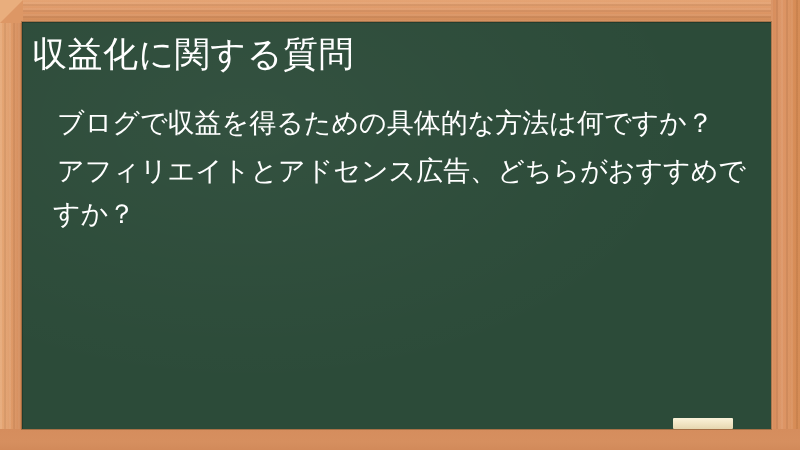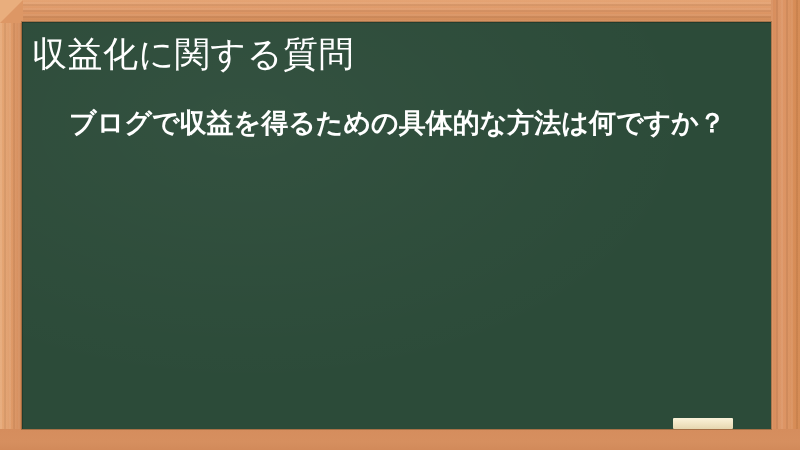--- a/index.html
+++ b/index.html
@@ -135,23 +135,22 @@
   .body-block {
     position: absolute;
     left: 31px;
     top: 80px;
     width: 700px;
   }
   .para {
     color: #ffffff;
     font-size: 27px;
     line-height: 43px;
-    margin: 0 0 5px 12px;
+    margin: 0 0 5px 0;
     text-indent: 4px;
-    font-weight: bold;
   }
 
   .chalk {
     position: absolute;
     left: 651px;
     top: 396px;
     width: 60px;
     height: 11px;
     background: linear-gradient(180deg, #faf2da 0%, #f0e4c2 55%, #e4d6b0 100%);
     border-radius: 1px;
@@ -169,18 +168,19 @@
   <div class="frame-bottom"></div>
   <div class="frame-corner-tl"></div>
 
   <div class="board">
     <div class="board-sheen"></div>
 
     <div class="title">収益化に関する質問</div>
 
     <div class="body-block">
       <p class="para">ブログで収益を得るための具体的な方法は何ですか？</p>
+      <p class="para">アフィリエイトとアドセンス広告、どちらがおすすめですか？</p>
     </div>
 
     <div class="chalk"></div>
   </div>
 
 </div>
 
 </body></html>

